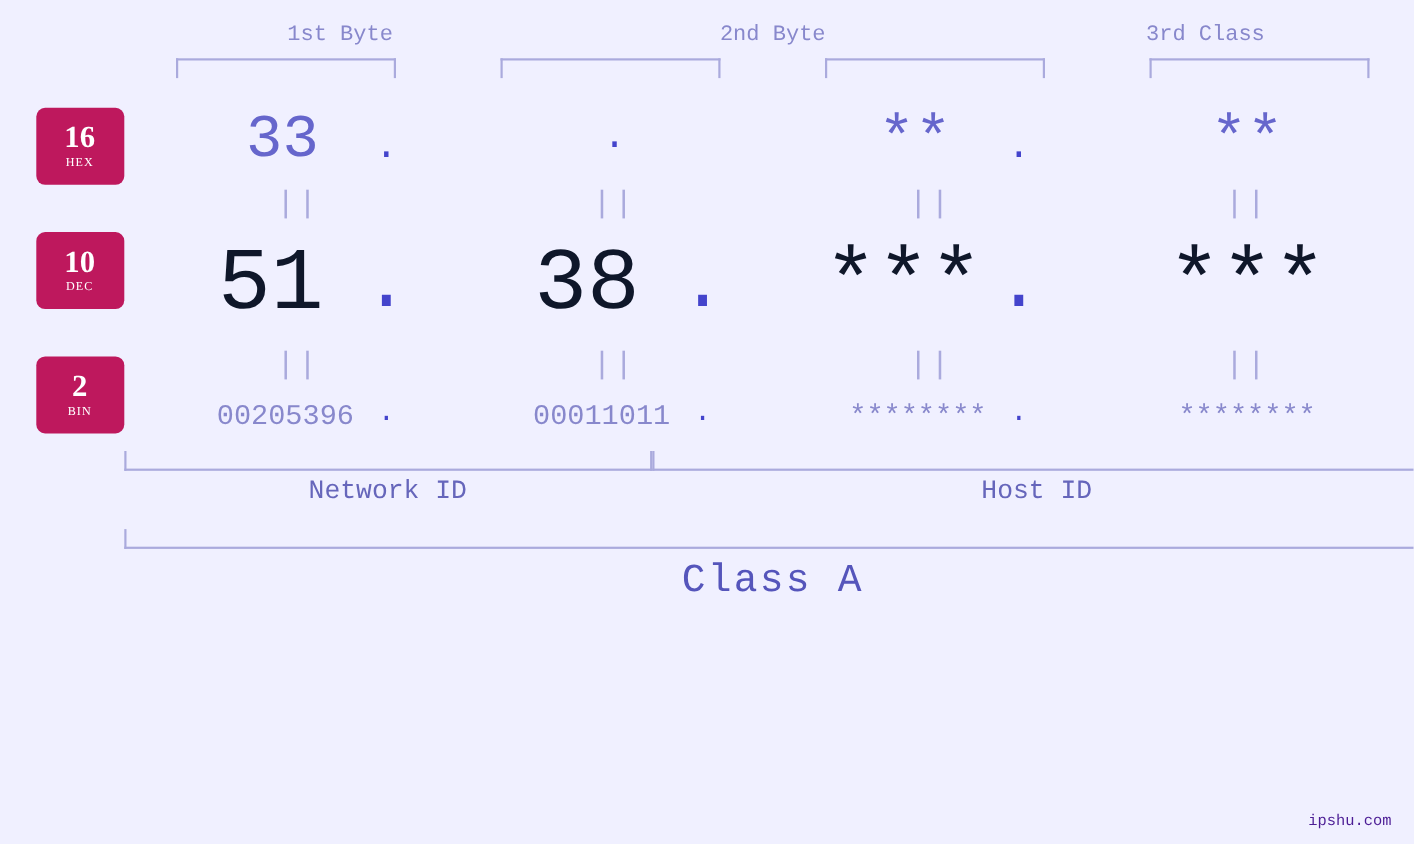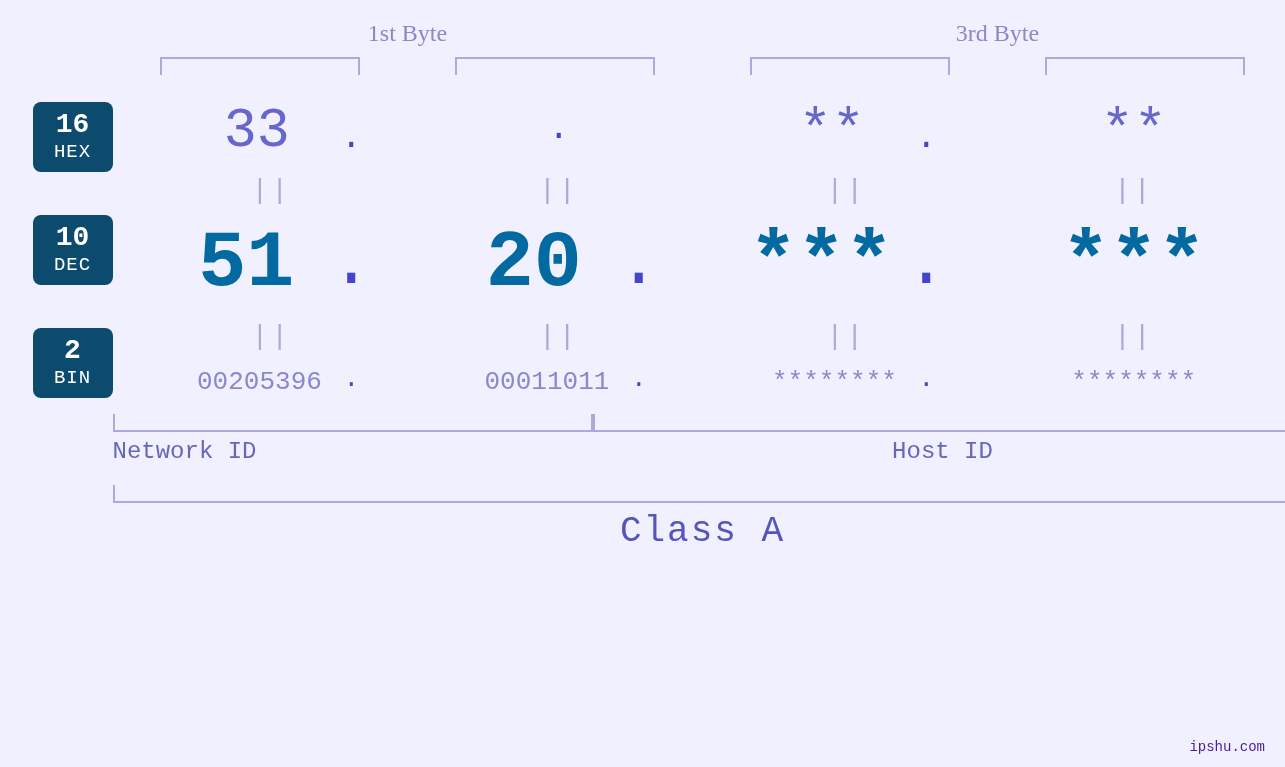--- a/index.html
+++ b/index.html
@@ -27,22 +27,22 @@
     .byte-headers {
       display: flex;
       width: 1180px;
       margin-left: 120px;
       justify-content: space-around;
       margin-bottom: 10px;
     }
 
     .byte-header {
       color: #8888cc;
-      font-size: 24px;
-      font-family: Liberation Serif, serif;
+      font-size: 20px;
+      font-family: Liberation Mono, monospace;
       width: 270px;
       text-align: center;
     }
 
     
     .brackets-row {
       display: flex;
       width: 1180px;
       margin-left: 120px;
       justify-content: space-around;
@@ -71,40 +71,40 @@
       display: flex;
       flex-direction: column;
       justify-content: space-around;
       align-items: center;
       width: 110px;
       padding: 10px 0;
       gap: 40px;
     }
 
     .base-badge {
-      background: #0c4a6e;
+      background: #be185d;
       color: white;
       border-radius: 8px;
       width: 80px;
       height: 70px;
       display: flex;
       flex-direction: column;
       align-items: center;
       justify-content: center;
-      font-family: Liberation Mono, monospace;
+      font-family: Liberation Serif, serif;
     }
 
     .base-number {
       font-size: 28px;
       font-weight: bold;
       line-height: 1.1;
     }
 
     .base-label {
-      font-size: 19px;
+      font-size: 11px;
       letter-spacing: 1px;
     }
 
     
     .rows-area {
       flex: 1;
       display: flex;
       flex-direction: column;
       gap: 0;
     }
@@ -129,22 +129,22 @@
 
     .value {
       color: #5555bb;
       font-family: 'Courier New', monospace;
       text-align: center;
       min-width: 160px;
     }
 
     .value.large {
       font-size: 80px;
-      font-weight: bold;
-      color: #0369a1;
+      font-weight: normal;
+      color: #0f172a;
     }
 
     .value.medium {
       font-size: 40px;
       color: #6666cc;
     }
 
     .value.small {
       font-size: 26px;
       color: #8888cc;
@@ -218,20 +218,21 @@
     }
 
     .id-labels-row {
       display: flex;
       width: 100%;
       margin-top: 6px;
     }
 
     .network-id-label {
       width: 480px;
+      text-align: center;
       color: #6666bb;
       font-size: 24px;
       font-family: 'Courier New', monospace;
     }
 
     .host-id-label {
       flex: 1;
       text-align: center;
       color: #6666bb;
       font-size: 24px;
@@ -281,21 +282,22 @@
     .dec-row .value.large { font-size: 80px; }
     .bin-row .value { font-size: 26px; }
   </style>
 </head>
 <body>
 
 <div class="container">
 
   <div class="byte-headers">
     <div class="byte-header">1st Byte</div>
-    <div class="byte-header">3rd Byte</div>
+    <div class="byte-header">2nd Byte</div>
+    <div class="byte-header">3rd Class</div>
   </div>
 
   <div class="brackets-row">
     <div class="bracket"></div>
     <div class="bracket"></div>
     <div class="bracket"></div>
     <div class="bracket"></div>
   </div>
 
   <div class="main-content">
@@ -340,21 +342,21 @@
         <div class="double-bar">||</div>
         <div class="double-bar">||</div>
       </div>
 
       <div class="data-row dec-row">
         <div class="cell">
           <span class="value large">51</span>
           <span class="dot large">.</span>
         </div>
         <div class="cell">
-          <span class="value large">20</span>
+          <span class="value large">38</span>
           <span class="dot large">.</span>
         </div>
         <div class="cell">
           <span class="value large">***</span>
           <span class="dot large">.</span>
         </div>
         <div class="cell">
           <span class="value large">***</span>
         </div>
       </div>

